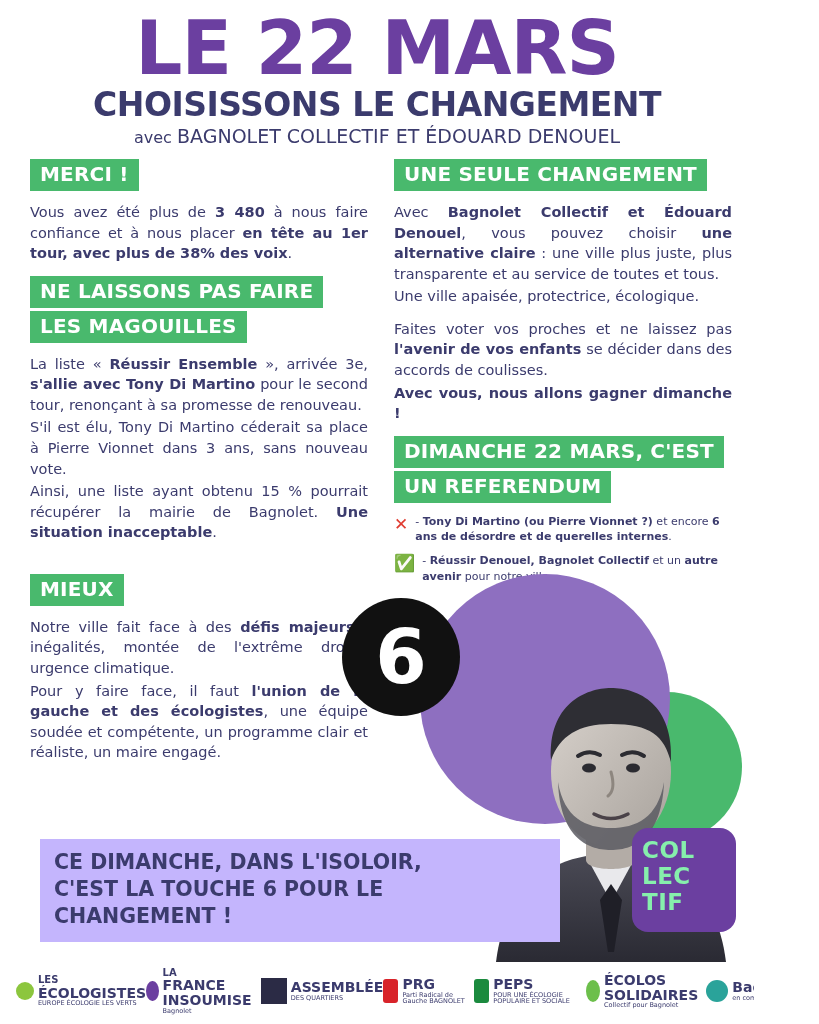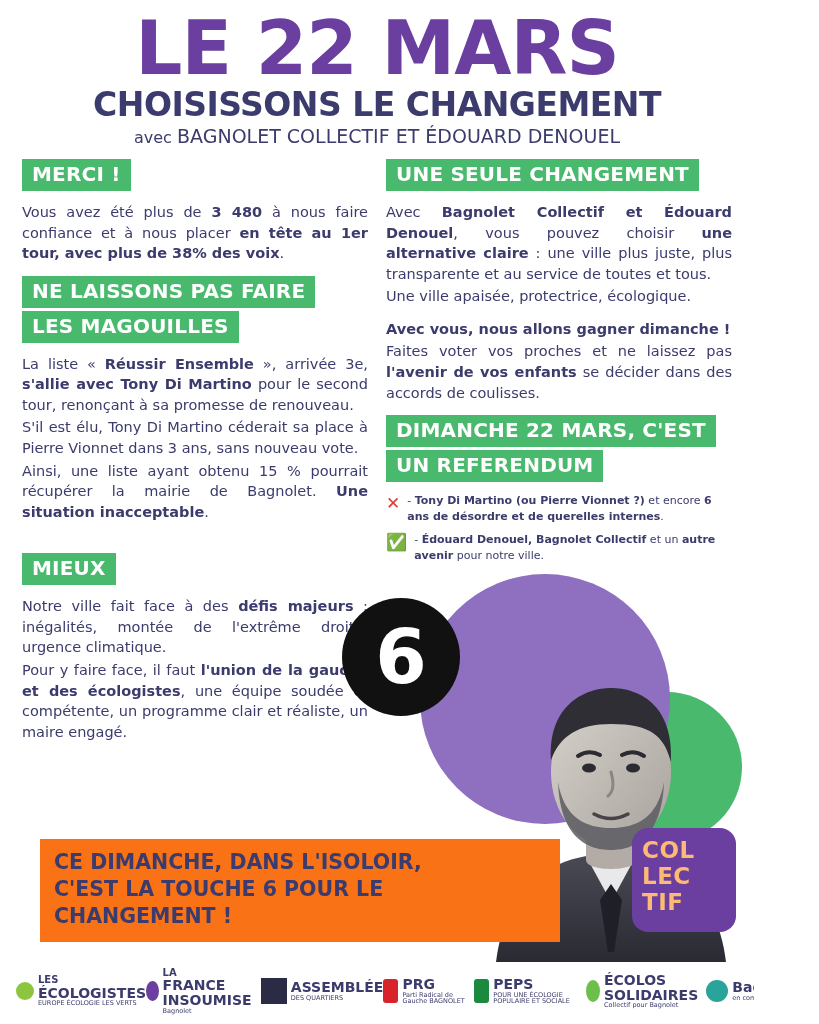--- a/index.html
+++ b/index.html
@@ -24,21 +24,21 @@
     margin:6px 0 0 0;letter-spacing:-0.5px;
   }
   .title-sub2{
     font-size:19px;line-height:1.1;font-weight:normal;color:#3b3b6d;
     margin:5px 0 0 0;
   }
   .title-sub2 .small{font-size:16px;}
 
   
   .cols{display:flex;gap:18px;padding:12px 22px 0 22px;}
-  .col{width:50%;}
+  .col{width:50%;margin-left:8px;}
 
   .hl{
     display:inline-block;
     background:#49b96d;color:#ffffff;font-weight:bold;
     font-size:20px;line-height:1.25;
     padding:3px 10px 4px 10px;
     margin:0 0 2px 0;
     letter-spacing:0.2px;
   }
   .hlwrap{margin:0 0 8px 0;}
@@ -75,29 +75,29 @@
     border-radius:50%;background:#111111;color:#ffffff;
     display:flex;align-items:center;justify-content:center;
     font-size:74px;font-weight:bold;
   }
   .person{
     position:absolute;right:18px;bottom:0;width:250px;height:330px;
     overflow:hidden;
   }
   .collectif{
     position:absolute;right:18px;bottom:30px;width:104px;height:104px;
-    border-radius:16px;background:#6b3fa0;color:#fdba74;
+    border-radius:16px;background:#6b3fa0;color:#86efac;
     font-weight:bold;font-size:23px;line-height:1.12;
     padding:10px 8px 0 10px;box-sizing:border-box;letter-spacing:0.5px;
   }
 
   
   .banner{
     position:absolute;left:40px;bottom:82px;width:520px;
-    background:#f97316;color:#3b3b6d;font-weight:bold;
+    background:#c4b5fd;color:#3b3b6d;font-weight:bold;
     font-size:20.5px;line-height:1.32;padding:10px 14px 12px 14px;
     box-sizing:border-box;
   }
 
   
   .logos{
     position:absolute;left:0;bottom:0;width:819px;height:66px;
     display:flex;align-items:center;justify-content:space-around;
     padding:0 16px;box-sizing:border-box;
   }
@@ -171,44 +171,44 @@
         <span class="hl">UNE SEULE CHANGEMENT</span>
       </div>
       <p class="body">
         <span>Avec </span><b>Bagnolet Collectif et Édouard Denouel</b><span>, vous pouvez choisir </span><b>une alternative claire</b><span> : une ville plus juste, plus transparente et au service de toutes et tous.</span>
       </p>
       <p class="body">Une ville apaisée, protectrice, écologique.</p>
 
       <div class="gap"></div>
 
       <p class="body">
+        <span>Faites voter vos proches et ne laissez pas </span><b>l'avenir de vos enfants</b><span> se décider dans des accords de coulisses.</span>
+      </p>
+      <p class="body">
         <b>Avec vous, nous allons gagner dimanche !</b>
-      </p>
-      <p class="body">
-        <span>Faites voter vos proches et ne laissez pas </span><b>l'avenir de vos enfants</b><span> se décider dans des accords de coulisses.</span>
       </p>
 
       <div class="gap"></div>
 
       <div class="hlwrap">
         <span class="hl">DIMANCHE 22 MARS, C'EST</span><br>
         <span class="hl">UN REFERENDUM</span>
       </div>
 
       <div class="checkline">
         <span class="mark x">✕</span>
         <span class="checktext">
           <span>- </span><b>Tony Di Martino (ou Pierre Vionnet ?)</b><span> et encore </span><b>6 ans de désordre et de querelles internes</b><span>.</span>
         </span>
       </div>
 
       <div class="checkline">
         <span class="mark v">✅</span>
         <span class="checktext">
-          <span>- </span><b>Édouard Denouel, Bagnolet Collectif</b><span> et un </span><b>autre avenir</b><span> pour notre ville.</span>
+          <span>- </span><b>Réussir Denouel, Bagnolet Collectif</b><span> et un </span><b>autre avenir</b><span> pour notre ville.</span>
         </span>
       </div>
     </div>
   </div>
 
   <div class="photo-area">
     <div class="circle-green"></div>
     <div class="circle-purple"></div>
     <div class="badge6">6</div>
     <div class="person">

